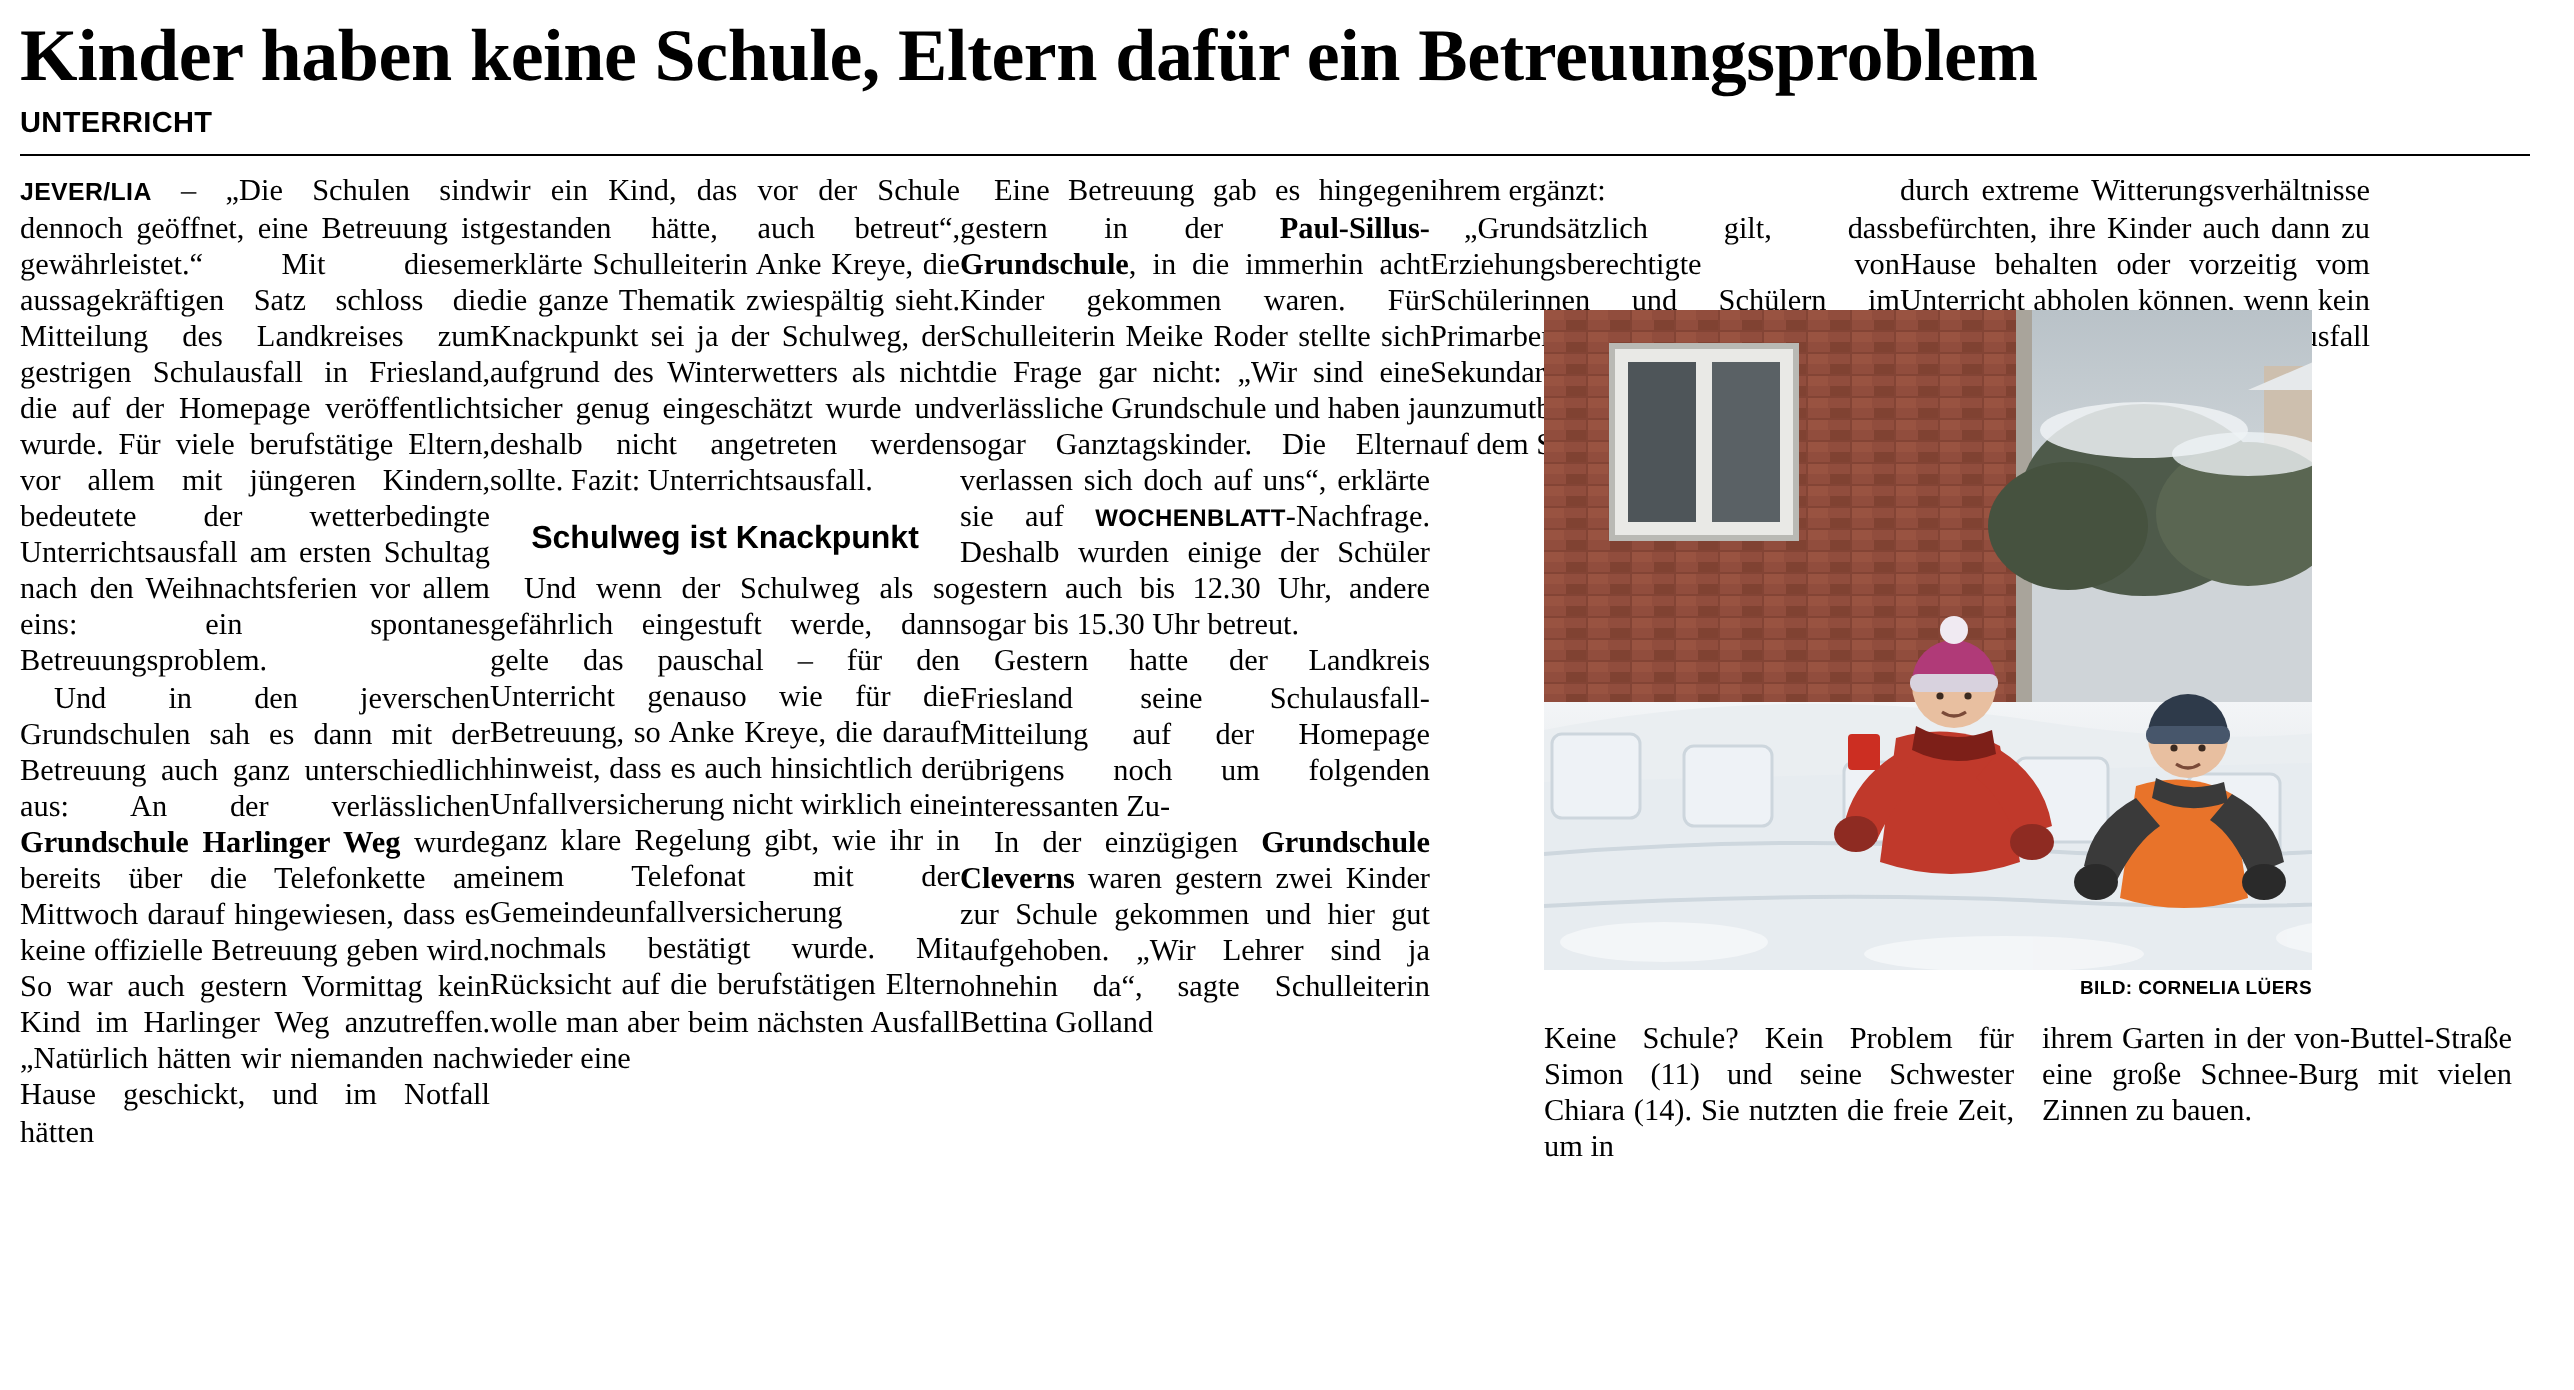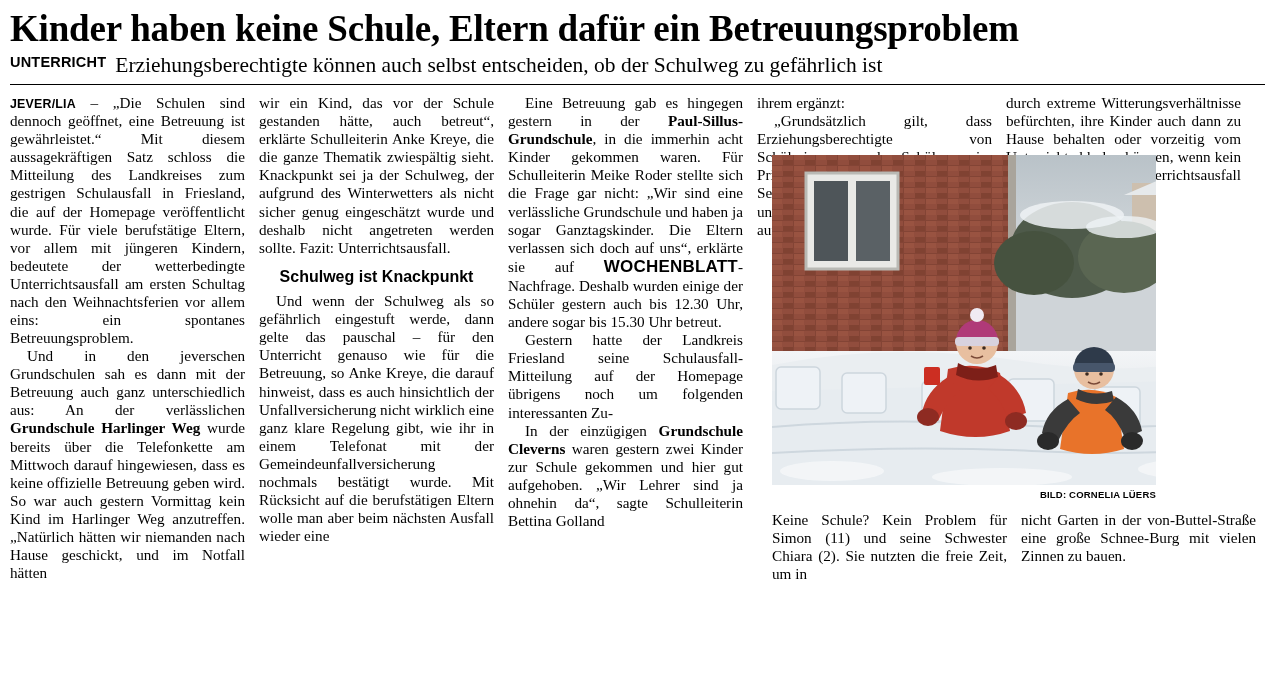--- a/index.html
+++ b/index.html
@@ -25,21 +25,21 @@
     font-family: "Liberation Serif", serif;
     font-size: 37px;
     font-weight: bold;
     line-height: 1.04;
     letter-spacing: -0.2px;
     margin: 2px 0 6px 0;
     white-space: nowrap;
   }
   .subheadline-row {
     display: flex;
-    align-items: flex-start;
+    align-items: flex-end;
     gap: 9px;
     border-bottom: 1.5px solid #000;
     padding-bottom: 7px;
     margin-bottom: 9px;
   }
   .kicker {
     font-family: "Liberation Sans", sans-serif;
     font-size: 14.5px;
     font-weight: bold;
     letter-spacing: 0.2px;
@@ -48,21 +48,20 @@
   }
   .subheadline {
     font-family: "Liberation Serif", serif;
     font-size: 21.5px;
     line-height: 1.05;
     white-space: nowrap;
   }
   
   .columns {
     display: flex;
-    gap: 14px;
     height: 580px;
   }
   .col {
     width: 235px;
     flex: 0 0 235px;
     position: relative;
   }
   .col p {
     margin: 0;
     font-size: 15.2px;
@@ -85,21 +84,21 @@
   .dateline {
     font-family: "Liberation Sans", sans-serif;
     font-weight: bold;
     font-size: 12.4px;
     letter-spacing: 0.2px;
   }
   b.inl { font-weight: bold; }
   .smallcaps {
     font-family: "Liberation Sans", sans-serif;
     font-weight: bold;
-    font-size: 17px;
+    font-size: 12px;
     letter-spacing: 0.2px;
   }
   .photo {
     width: 100%;
     height: 330px;
     position: relative;
     overflow: hidden;
     background: #cfd4d8;
   }
   .photo svg { display: block; }
@@ -133,21 +132,20 @@
 </style>
 </head>
 <body>
 
 <div class="page">
 
   <h1 class="headline">Kinder haben keine Schule, Eltern dafür ein Betreuungsproblem</h1>
 
   <div class="subheadline-row">
     <span class="kicker">UNTERRICHT</span>
-    <span class="subheadline">Erziehungsberechtigte können auch selbst entscheiden, ob der Schulweg zu gefährlich ist</span>
   </div>
 
   <div class="columns">
 
     <div class="col">
       <p><span class="dateline">JEVER</span><span class="dateline lia">/LIA</span><span> – </span><span>„Die Schulen sind dennoch geöffnet, eine Betreuung ist gewährleistet.“ Mit diesem aussagekräftigen Satz schloss die Mitteilung des Landkreises zum gestrigen Schulausfall in Friesland, die auf der Homepage veröffentlicht wurde. Für viele berufstätige Eltern, vor allem mit jüngeren Kindern, bedeutete der wetterbedingte Unterrichtsausfall am ersten Schultag nach den Weihnachtsferien vor allem eins: ein spontanes Betreuungsproblem.</span></p>
       <p class="indent"><span>Und in den jeverschen Grundschulen sah es dann mit der Betreuung auch ganz unterschiedlich aus: An der verlässlichen </span><b class="inl">Grundschule Harlinger Weg</b><span> wurde bereits über die Telefonkette am Mittwoch darauf hingewiesen, dass es keine offizielle Betreuung geben wird. So war auch gestern Vormittag kein Kind im Harlinger Weg anzutreffen. „Natürlich hätten wir niemanden nach Hause geschickt, und im Notfall hätten</span></p>
     </div>
 
     <div class="col">
@@ -277,19 +275,19 @@
 
           <g fill="#ffffff" opacity="0.5">
             <ellipse cx="60" cy="316" rx="52" ry="10"></ellipse>
             <ellipse cx="230" cy="322" rx="70" ry="9"></ellipse>
             <ellipse cx="420" cy="314" rx="54" ry="10"></ellipse>
           </g>
         </svg>
       </div>
       <div class="credit">BILD: CORNELIA LÜERS</div>
       <div class="photo-caption-cols">
-        <div class="caption">Keine Schule? Kein Problem für Simon (11) und seine Schwester Chiara (2). Sie nutzten die freie Zeit, um in</div>
-        <div class="caption">nicht Garten in der von-Buttel-Straße eine große Schnee-Burg mit vielen Zinnen zu bauen.</div>
+        <div class="caption">Keine Schule? Kein Problem für Simon (11) und seine Schwester Chiara (14). Sie nutzten die freie Zeit, um in</div>
+        <div class="caption">ihrem Garten in der von-Buttel-Straße eine große Schnee-Burg mit vielen Zinnen zu bauen.</div>
       </div>
     </div>
 
   </div>
 </div>
 
 </body></html>

